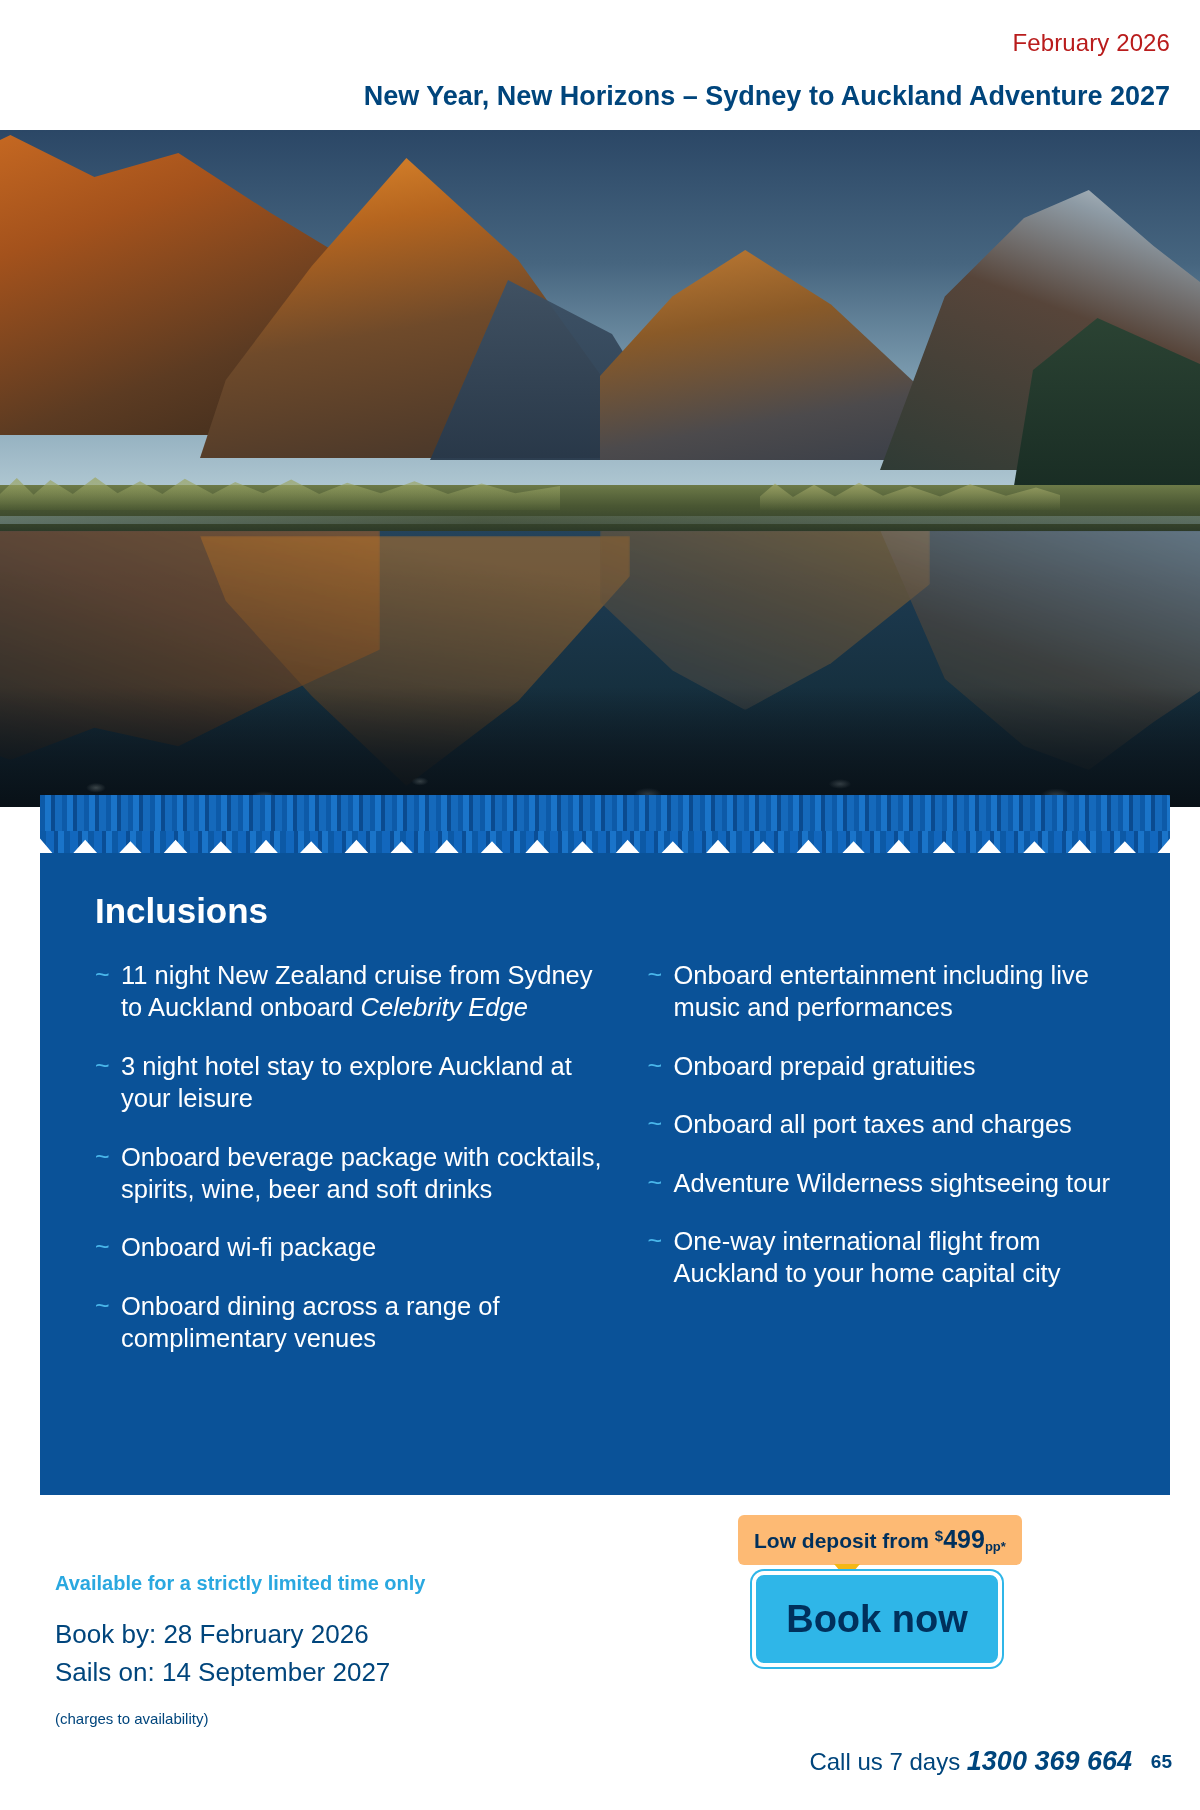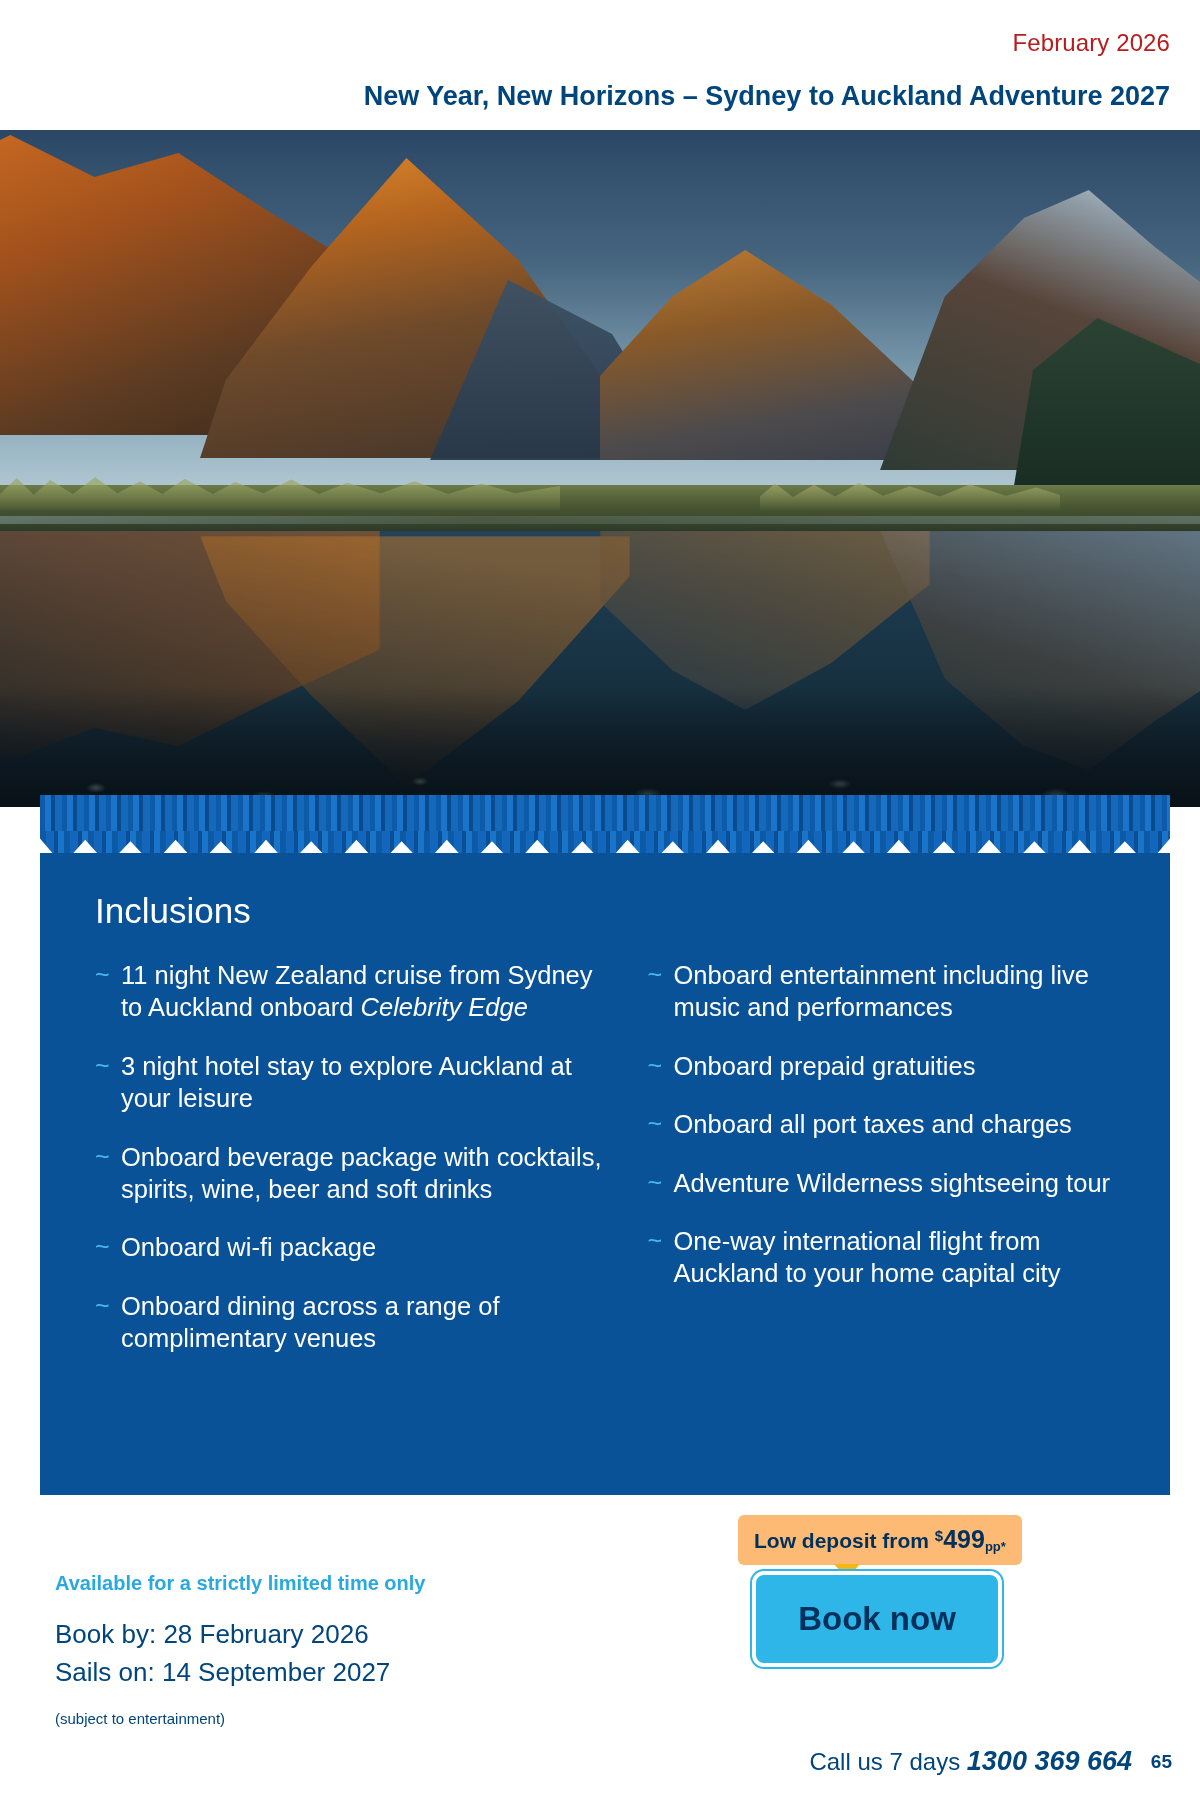--- a/index.html
+++ b/index.html
@@ -202,21 +202,21 @@
   .panel {
     position: absolute;
     top: 58px; left: 0;
     width: 1130px;
     height: 642px;
     background: #0a5298;
   }
   .panel h2 {
     color: #ffffff;
     font-size: 35px;
-    font-weight: normal;
+    font-weight: bold;
     margin: 38px 0 0 55px;
   }
   .cols {
     display: flex;
     margin-top: 28px;
     padding: 0 30px 0 55px;
   }
   .col { width: 50%; }
   .col.right { padding-left: 30px; }
   .inc-item {
@@ -287,21 +287,21 @@
     border-top: 15px solid #f5b715;
   }
   .book-now {
     position: absolute;
     left: 752px; top: 11px;
     width: 250px; height: 96px;
     background: #2fb6e8;
     border: 4px solid #ffffff;
     border-radius: 12px;
     color: #00305c;
-    font-size: 33px;
+    font-size: 38px;
     font-weight: bold;
     display: flex;
     align-items: center;
     justify-content: center;
     box-shadow: 0 0 0 2px #2fb6e8;
     cursor: pointer;
   }
   .callus {
     position: absolute;
     right: 68px; top: 186px;
@@ -404,21 +404,21 @@
       </div>
     </div>
   </div>
 
   <div class="footer">
     <div class="limited">Available for a strictly limited time only</div>
     <div class="bookby">
       <div>Book by: 28 February 2026</div>
       <div>Sails on: 14 September 2027</div>
     </div>
-    <div class="subject">(subject to entertainment)</div>
+    <div class="subject">(charges to availability)</div>
 
     <div class="deposit">
       <span>Low deposit from </span><span class="sup">$</span><span class="amt">499</span><span class="pp">pp*</span>
     </div>
 
     <div class="book-now">Book now</div>
 
     <div class="callus">
       <span>Call us 7 days </span><span class="num">1300 369 664</span>
     </div>

